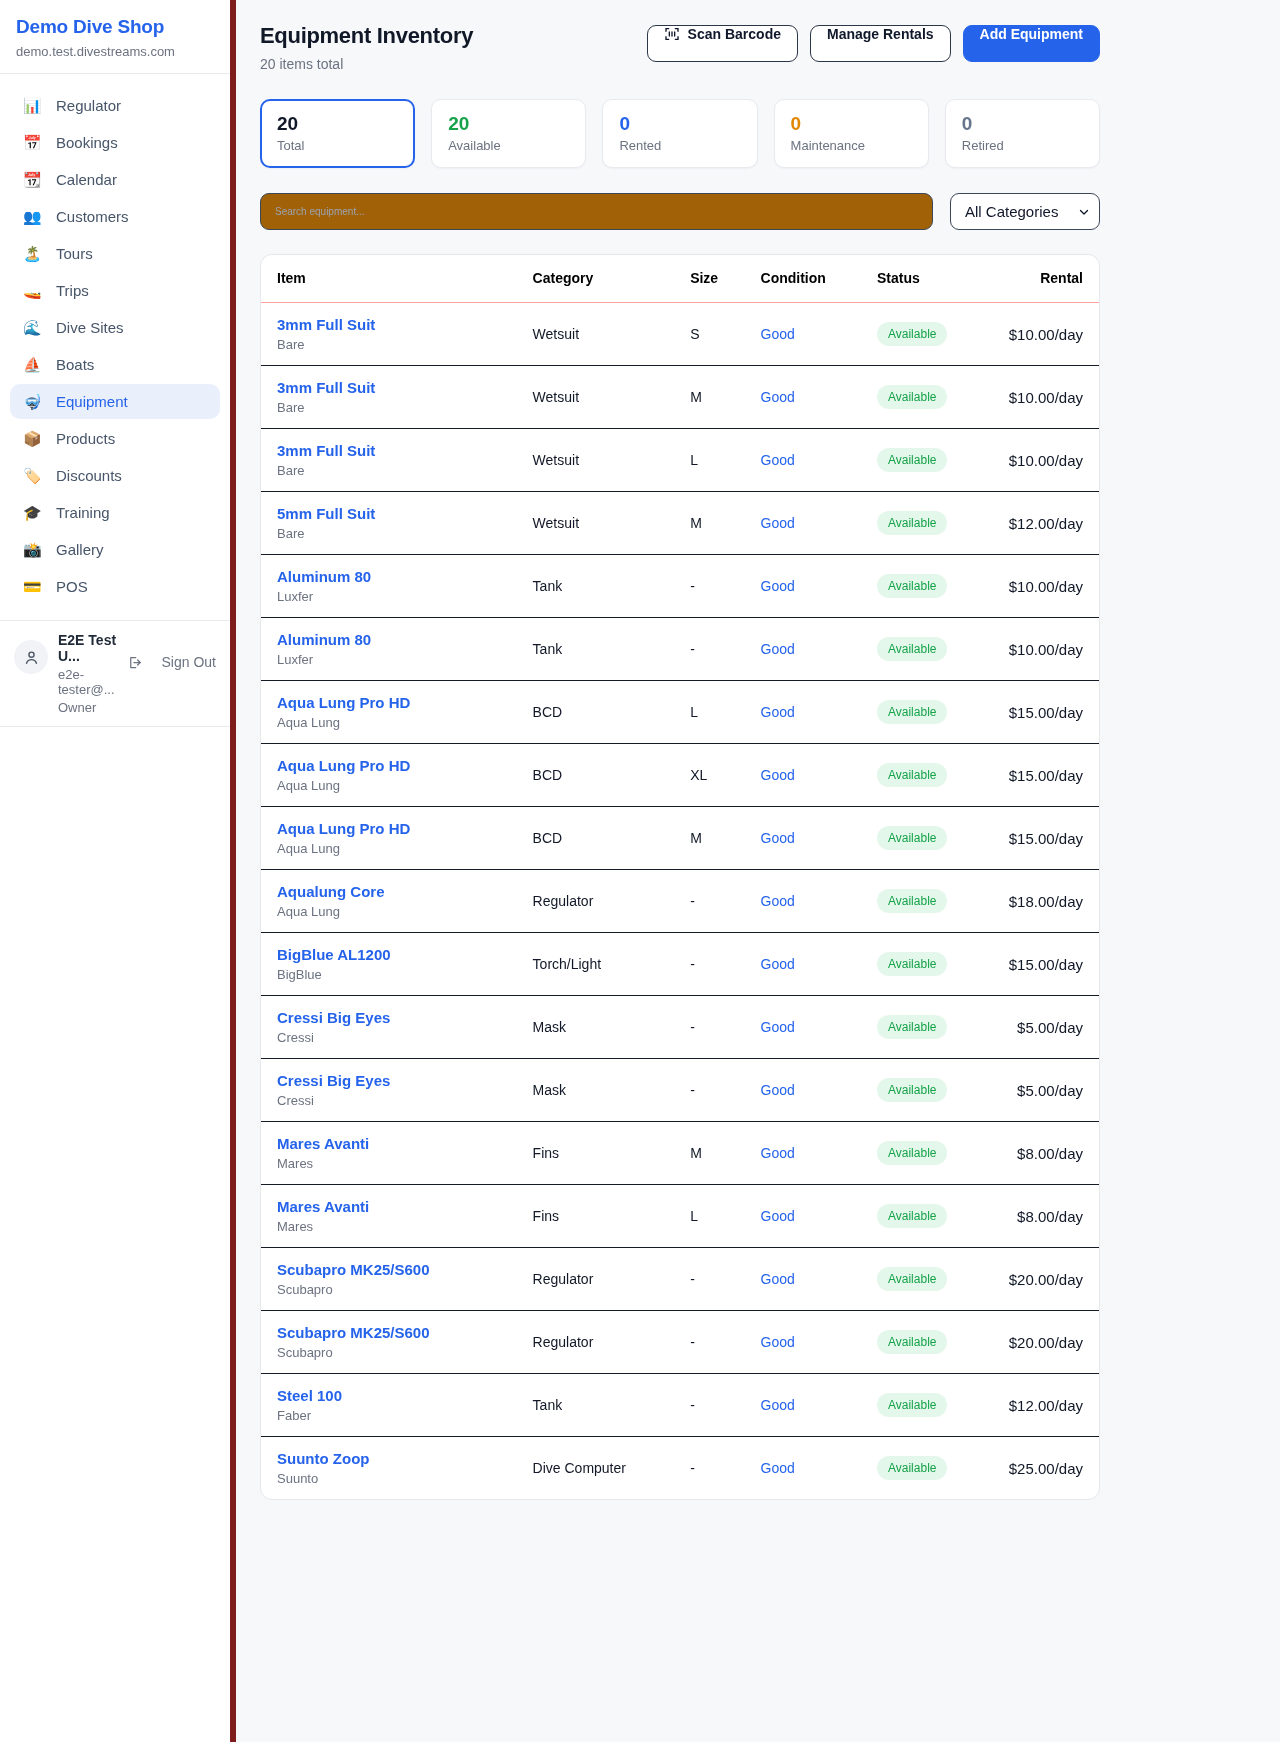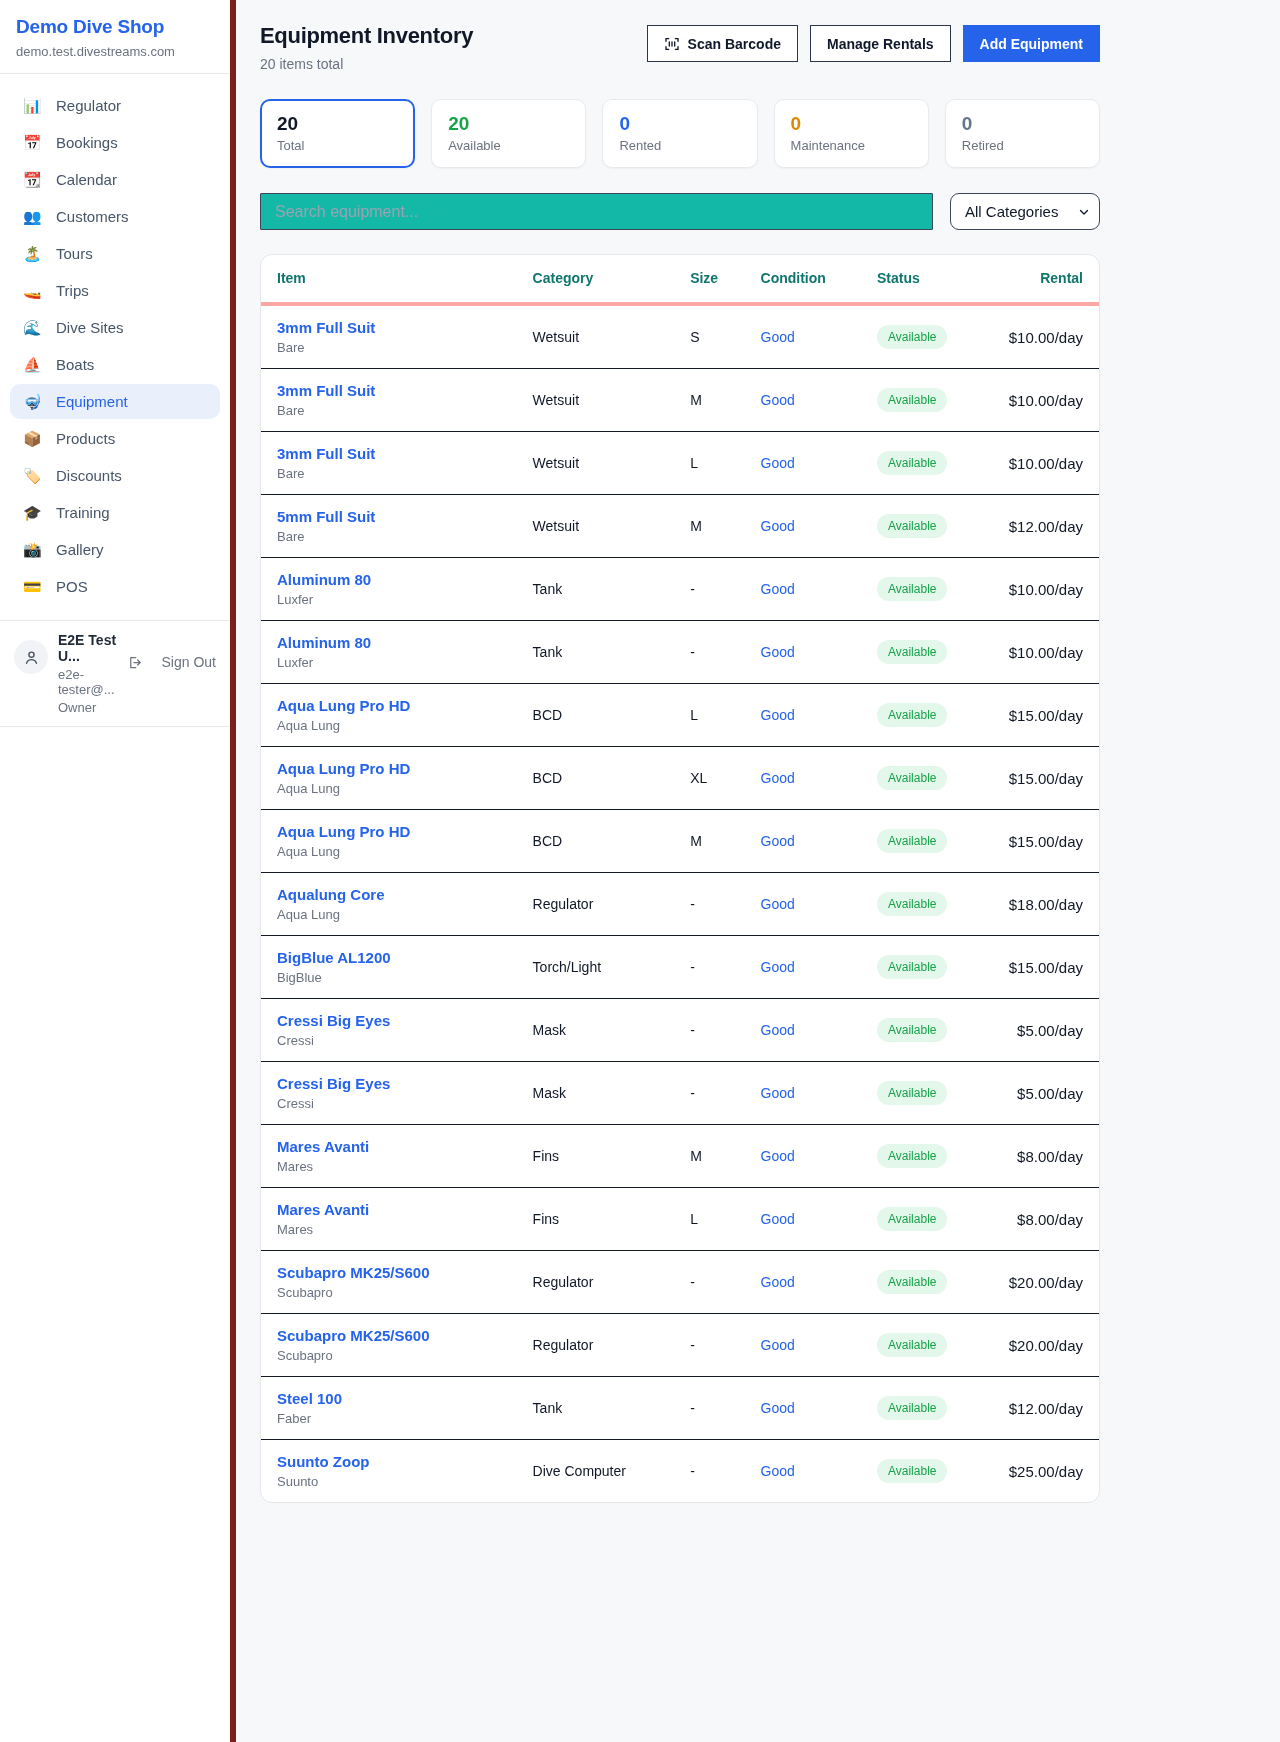--- a/index.html
+++ b/index.html
@@ -43,62 +43,62 @@
     font-family:inherit;
   }
   
   .main { margin-left:236px; padding:9px 0 0 24px; }
   .content { width:840px; }
   .page-head { display:flex; justify-content:space-between; align-items:flex-start; }
   .page-title { font-size:22px; font-weight:700; letter-spacing:-0.3px; color:#111827; margin-top:14px; }
   .page-sub { font-size:14px; color:#6b7280; margin-top:7px; }
   .head-actions { display:flex; gap:12px; margin-top:16px; }
   .btn {
-    height:37px; padding:0 16px; border-radius:0; font-size:14px; font-weight:600;
-    display:inline-flex; align-items:center; gap:8px; cursor:pointer;
+    height:37px; padding:0 16px; border-radius:9px; font-size:14px; font-weight:600;
+    display:inline-flex; gap:8px; cursor:pointer;
     background:#ffffff; border:1px solid #2b3648; color:#0f172a;
     font-family:inherit;
   }
   .btn.primary { background:#2563eb; border-color:#2563eb; color:#ffffff; }
   
   .stats { display:grid; grid-template-columns:repeat(5,1fr); gap:16px; margin-top:27px; }
   .stat-card {
     background:#ffffff; border:1px solid #e8eaee; border-radius:10px;
     padding:13px 16px 14px; box-shadow:0 1px 2px rgba(16,24,40,.04); cursor:pointer;
   }
   .stat-card.selected { border:2px solid #2563eb; padding:12px 15px 13px; }
   .stat-value { font-size:19px; font-weight:700; }
   .stat-label { font-size:13px; color:#6b7280; margin-top:3px; }
   .c-total { color:#111827; } .c-available { color:#16a34a; } .c-rented { color:#2563eb; }
   .c-maintenance { color:#e08804; } .c-retired { color:#64748b; }
   
   .filters { display:flex; gap:17px; margin-top:25px; }
   .search-input {
-    flex:1; height:37px; border:1px solid #3b4759; border-radius:1px;
-    padding:0 14px; font-size:16px; color:#0f172a; background:#14b8a6;
+    flex:1; height:37px; border:1px solid #3b4759; border-radius:9px;
+    padding:0 14px; font-size:10px; color:#0f172a; background:#a16207;
     font-family:inherit;
   }
   .search-input::placeholder { color:#9aa3b2; }
   .select-wrap { position:relative; width:150px; }
   .category-select {
     width:100%; height:37px; border:1px solid #3b4759; border-radius:9px;
     background:#ffffff; font-size:15px; color:#0f172a; padding:0 30px 0 14px;
     appearance:none; -webkit-appearance:none; cursor:pointer; font-family:inherit;
   }
   .select-chevron { position:absolute; right:10px; top:13px; pointer-events:none; }
   
   .table-panel {
     margin-top:24px; background:#ffffff; border:1px solid #e5e7eb;
     border-radius:12px; overflow:hidden; margin-bottom:40px;
   }
   table { width:100%; border-collapse:collapse; }
   col.c1{width:30.5%} col.c2{width:18.8%} col.c3{width:8.4%} col.c4{width:13.9%} col.c5{width:14.5%} col.c6{width:13.9%}
   thead th {
-    text-align:left; font-size:14px; font-weight:700; color:#0f766e;
-    padding:15px 16px 16px; border-bottom:4px solid #fca5a5;
+    text-align:left; font-size:14px; font-weight:700; color:#000000;
+    padding:15px 16px 16px; border-bottom:1px solid #fca5a5;
   }
   thead th:last-child { text-align:right; }
   tbody td { padding:13px 16px; font-size:14px; color:#111827; vertical-align:middle; }
   tbody tr { border-bottom:1px solid #151c28; }
   tbody tr:last-child { border-bottom:none; }
   .item-name { color:#2563eb; font-size:15px; font-weight:600; cursor:pointer; }
   .item-brand { color:#6b7280; font-size:13px; margin-top:4px; }
   .cond { color:#2563eb; }
   .badge {
     display:inline-block; background:#e4f7eb; color:#16a34a;

